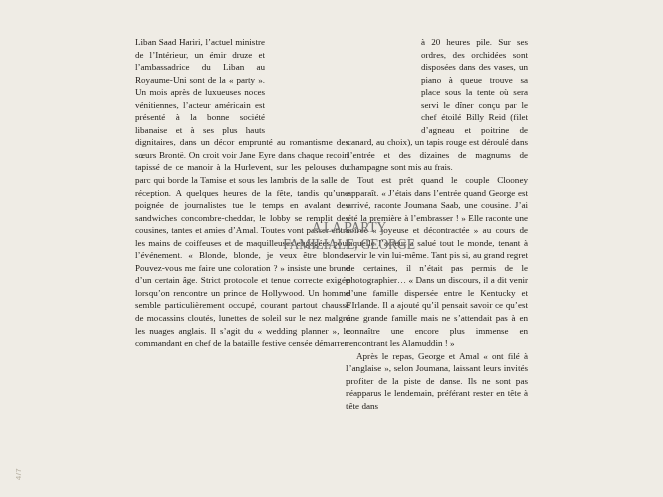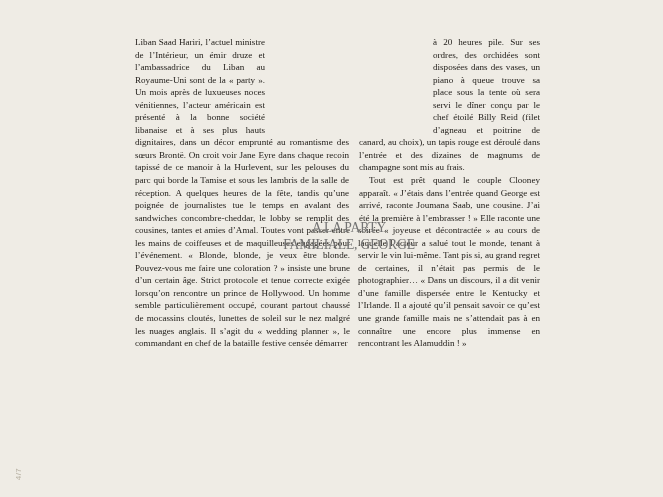--- a/index.html
+++ b/index.html
@@ -43,21 +43,21 @@
     top:36px;
     font-size:9.1px;
     line-height:12.55px;
     text-align:justify;
     text-justify:inter-word;
     hyphens:manual;
     -webkit-hyphens:manual;
   }
 
   .col-left  { left:135px; width:215px; }
-  .col-right { left:358px; width:182px; }
+  .col-right { left:346px; width:182px; }
 
   .col p { margin:0; }
   .col p.indent { text-indent:10px; }
 
   
   .pullquote {
     position:absolute;
     left:268px;
     top:219px;
     width:162px;
@@ -91,20 +91,21 @@
     <div style="width: 1px; height: 183px; clear: both; float: right;"></div>
       <div class="notch notch-left" id="notch-left" style="float: right; width: 84px; height: 90px; clear: none;"></div>
     <p>Liban Saad Hariri, l’actuel ministre de l’Intérieur, un émir druze et l’ambassadrice du Liban au Royaume-Uni sont de la « party ». Un mois après de luxueuses noces vénitiennes, l’acteur américain est présenté à la bonne société libanaise et à ses plus hauts dignitaires, dans un décor emprunté au romantisme des sœurs Brontë. On croit voir Jane Eyre dans chaque recoin tapissé de ce manoir à la Hurlevent, sur les pelouses du parc qui borde la Tamise et sous les lambris de la salle de réception. A quelques heures de la fête, tandis qu’une poignée de journalistes tue le temps en avalant des sandwiches concombre-cheddar, le lobby se remplit des cousines, tantes et amies d’Amal. Toutes vont passer entre les mains de coiffeuses et de maquilleuses engagées pour l’événement. « Blonde, blonde, je veux être blonde. Pouvez-vous me faire une coloration ? » insiste une brune d’un certain âge. Strict protocole et tenue correcte exigée lorsqu’on rencontre un prince de Hollywood. Un homme semble particulièrement occupé, courant partout chaussé de mocassins cloutés, lunettes de soleil sur le nez malgré les nuages anglais. Il s’agit du « wedding planner », le commandant en chef de la bataille festive censée démarrer</p>
   </div>
 
   <div class="col col-right">
     <div style="width: 1px; height: 183px; clear: both; float: left;"></div>
       <div class="notch notch-right" id="notch-right" style="float: left; width: 74px; height: 90px; clear: none;"></div>
     <p>à 20 heures pile. Sur ses ordres, des orchidées sont disposées dans des vases, un piano à queue trouve sa place sous la tente où sera servi le dîner conçu par le chef étoilé Billy Reid (filet d’agneau et poitrine de canard, au choix), un tapis rouge est déroulé dans l’entrée et des dizaines de magnums de champagne sont mis au frais.</p>
     <p class="indent">Tout est prêt quand le couple Clooney apparaît. « J’étais dans l’entrée quand George est arrivé, raconte Joumana Saab, une cousine. J’ai été la première à l’embrasser ! » Elle raconte une soirée « joyeuse et décontractée » au cours de laquelle l’acteur a salué tout le monde, tenant à servir le vin lui-même. Tant pis si, au grand regret de certaines, il n’était pas permis de le photographier… « Dans un discours, il a dit venir d’une famille dispersée entre le Kentucky et l’Irlande. Il a ajouté qu’il pensait savoir ce qu’est une grande famille mais ne s’attendait pas à en connaître une encore plus immense en rencontrant les Alamuddin ! »</p>
+    <p class="indent">Après le repas, George et Amal « ont filé à l’anglaise », selon Joumana, laissant leurs invités profiter de la piste de danse. Ils ne sont pas réapparus le lendemain, préférant rester en tête à tête dans</p>
   </div>
 
   <div class="pullquote">
     <span>A LA PARTY</span>
     <span>FAMILIALE, GEORGE</span>
   </div>
 
 </div>
 
 </body></html>

